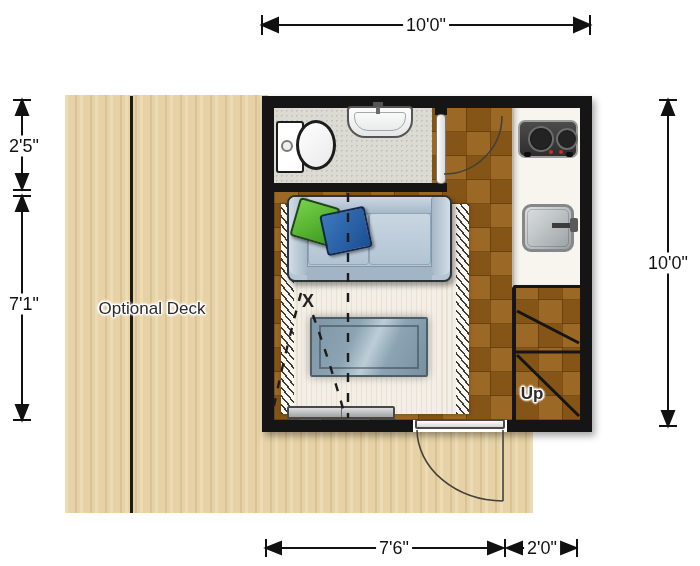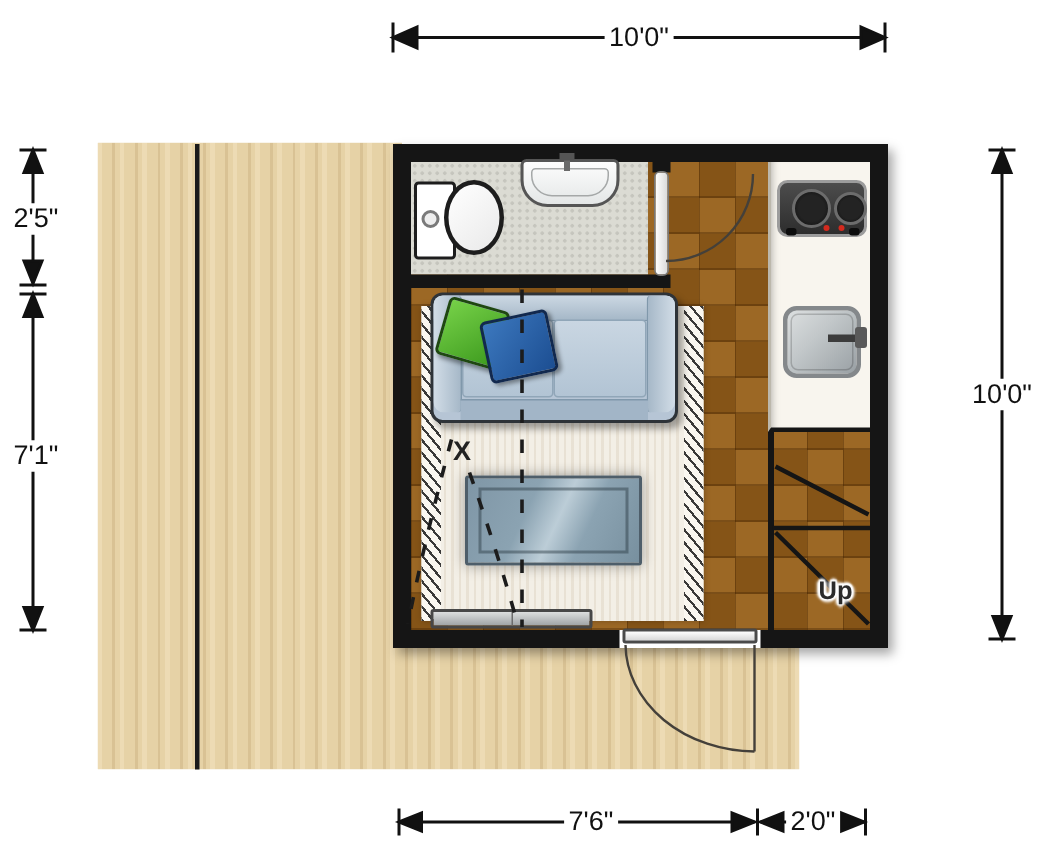--- a/index.html
+++ b/index.html
@@ -18,21 +18,21 @@
     clip-path:polygon(0px 0px,203px 0px,203px 337px,468px 337px,468px 418px,0px 418px);
   }
   .deck-line{left:130px;top:96px;width:3px;height:417px;background:#1a1a1a;}
   .halo-label{
     color:#2b2b2b;font-size:17px;font-weight:bold;white-space:nowrap;
     transform:translate(-50%,-50%);
     text-shadow:-2px 0 2px #fff,2px 0 2px #fff,0 -2px 2px #fff,0 2px 2px #fff,
       -1px -1px 1px #fff,1px 1px 1px #fff,-1px 1px 1px #fff,1px -1px 1px #fff;
   }
   .deck-label{left:152px;top:309px;font-weight:normal;font-size:17px;}
-  .up-label{left:557px;top:394px;}
+  .up-label{left:532px;top:394px;}
 
   
   .house{
     left:262px;top:96px;width:330px;height:336px;box-sizing:border-box;
     border:12px solid #151515;
     background-color:#8f5c1d;
     background-image:
       repeating-linear-gradient(0deg, rgba(60,30,0,.35) 0 1px, transparent 1px 24px),
       repeating-linear-gradient(90deg, rgba(60,30,0,.35) 0 1px, transparent 1px 24px),
       conic-gradient(#9c6825 90deg,#855417 90deg 180deg,#9c6825 180deg 270deg,#855417 270deg);
@@ -280,20 +280,21 @@
         <polygon points="503,548 488,542 488,554"></polygon>
     </g>
     <g>
       <line x1="577" y1="539" x2="577" y2="557"></line>
       <line x1="507" y1="548" x2="576" y2="548"></line>
       <polygon points="507,548 522,542 522,554"></polygon>
         <polygon points="576,548 561,542 561,554"></polygon>
     </g>
   </svg>
 
+  <div class="abs halo-label deck-label">Optional Deck</div>
   <div class="abs halo-label up-label">Up</div>
   <div class="abs floor-mark">X</div>
 
   <div class="dim-label dl-top">10'0"</div>
   <div class="dim-label dl-left-upper">2'5"</div>
   <div class="dim-label dl-left-lower">7'1"</div>
   <div class="dim-label dl-right">10'0"</div>
   <div class="dim-label dl-bottom-main">7'6"</div>
   <div class="dim-label dl-bottom-entry">2'0"</div>
 </div>

